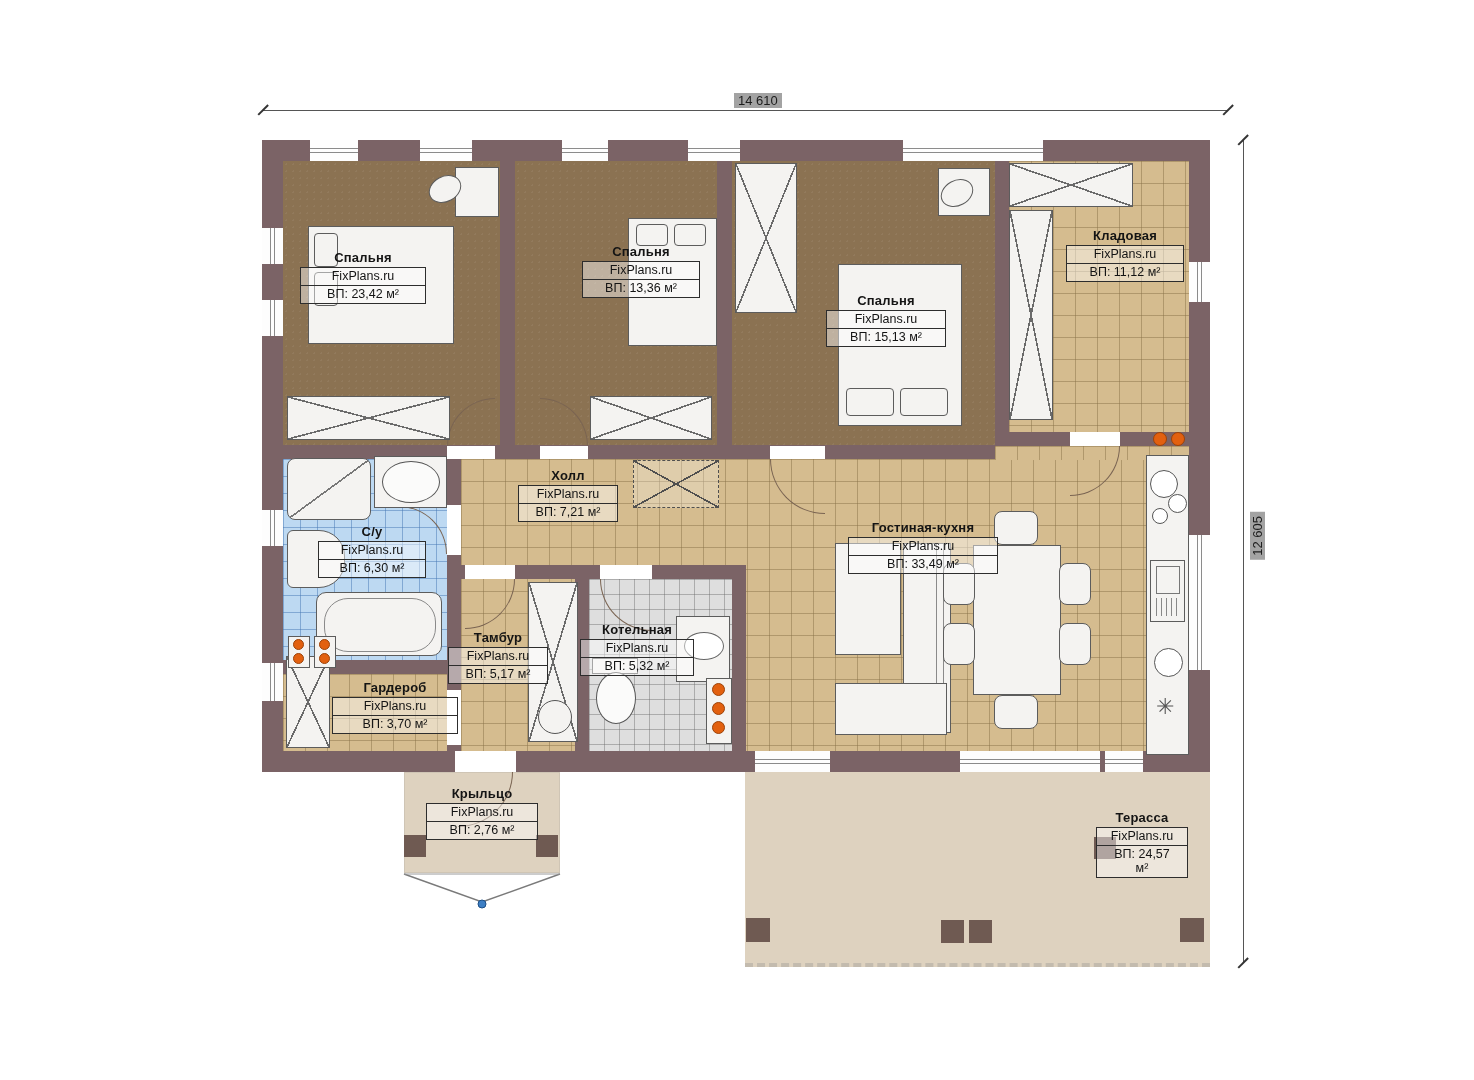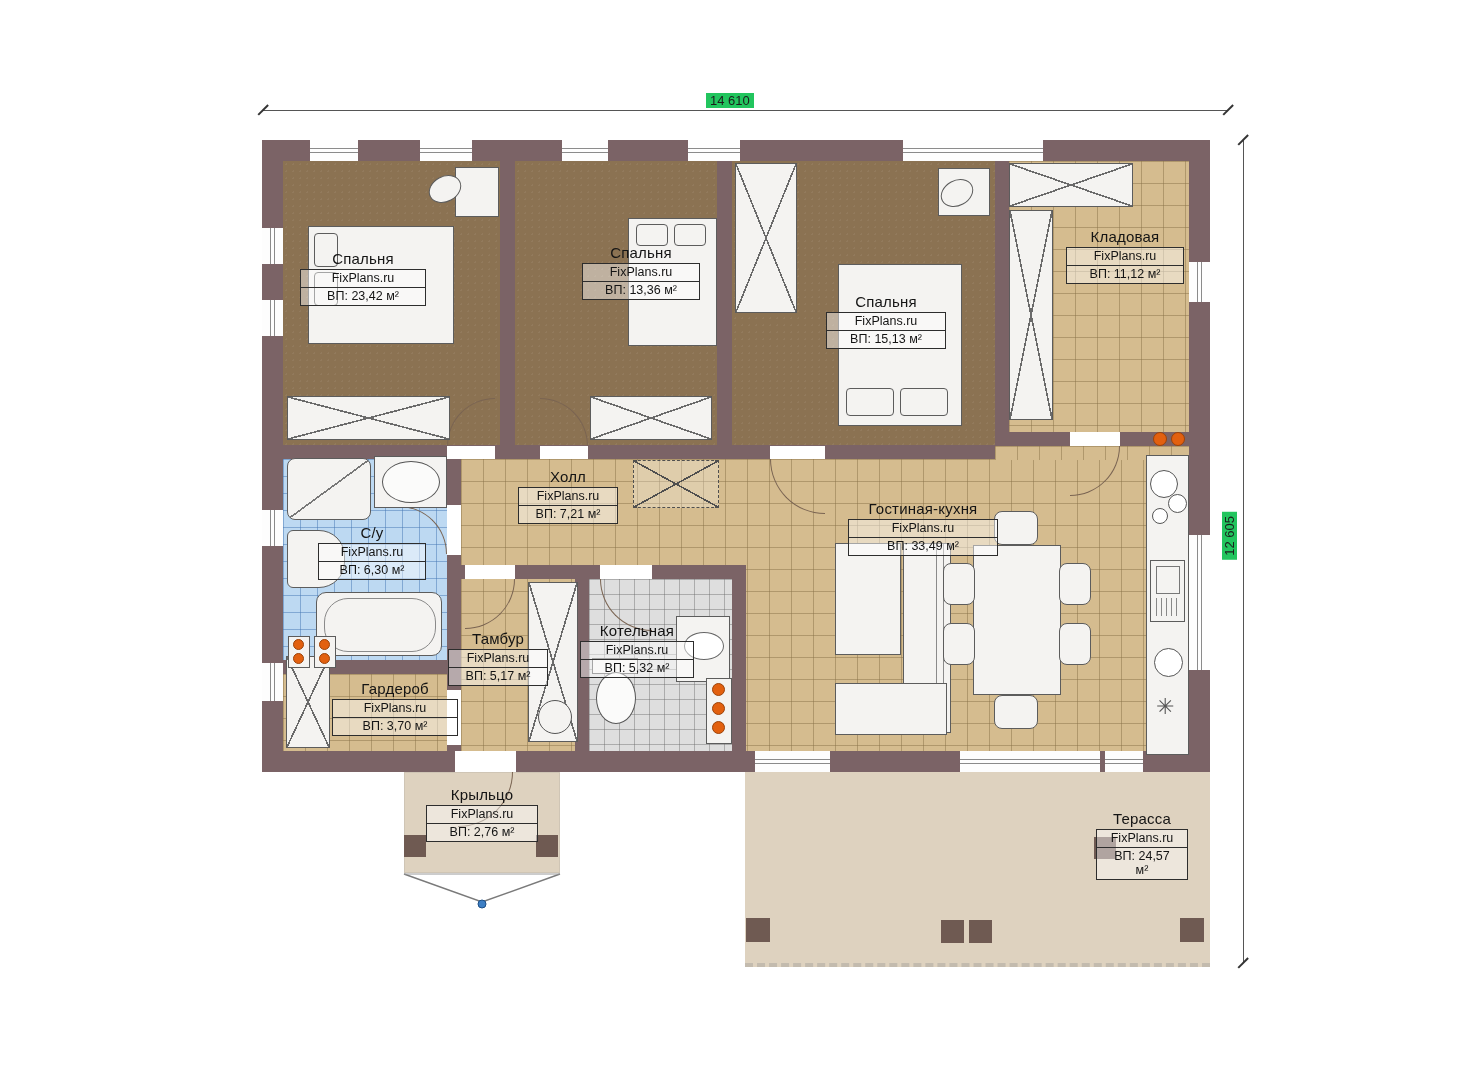--- a/index.html
+++ b/index.html
@@ -27,26 +27,26 @@
     rgba(255,255,255,0.25);}
   .arc{border:1.4px solid #7a6452;box-sizing:border-box;background:transparent;}
   .arc-tr{border-left:none!important;border-bottom:none!important;border-top-right-radius:100% 100%;}
   .arc-tl{border-right:none!important;border-bottom:none!important;border-top-left-radius:100% 100%;}
   .arc-br{border-left:none!important;border-top:none!important;border-bottom-right-radius:100% 100%;}
   .arc-bl{border-right:none!important;border-top:none!important;border-bottom-left-radius:100% 100%;}
   .dot-o{background:#e2600f;border-radius:50%;border:1px solid #9c4208;box-sizing:border-box;}
   .post{background:#6f5a52;}
   
   .room-label{position:absolute;text-align:center;z-index:30;}
-  .rl-name{font-weight:normal;font-size:15px;margin-bottom:2px;letter-spacing:.2px;}
+  .rl-name{font-weight:bold;font-size:13px;margin-bottom:2px;letter-spacing:.2px;}
   .rl-brand,.rl-area{font-size:12.5px;border:1px solid #2d2d2d;padding:1px 12px 2px;background:rgba(255,255,255,0.45);}
   .rl-area{border-top:none;}
   
   .dimline{background:#555;}
-  .dimtext{font-size:13px;color:#1c1c1c;background:#22c55e;padding:0 4px;}
+  .dimtext{font-size:13px;color:#1c1c1c;background:#a3a3a3;padding:0 4px;margin-left:28px;}
   .tick{width:14px;height:1.5px;background:#333;transform:rotate(-45deg);}
   circle,ellipse,rect,line,path{vector-effect:non-scaling-stroke;}
 </style>
 </head>
 <body>
 
 <div class="abs" style="left:0;top:0;width:1474px;height:1080px;">
 
   <div class="abs dimline" style="left:262px;top:110px;width:966px;height:1px;"></div>
   <div class="abs tick" style="left:256px;top:109px;"></div>
@@ -238,21 +238,21 @@
   <div class="room-label" style="left:580px;top:622px;width:114px;">
     <div class="rl-name">Котельная</div>
     <div class="rl-brand">FixPlans.ru</div>
     <div class="rl-area">ВП: 5,32 м²</div>
   </div>
   <div class="room-label" style="left:332px;top:680px;width:126px;">
     <div class="rl-name">Гардероб</div>
     <div class="rl-brand">FixPlans.ru</div>
     <div class="rl-area">ВП: 3,70 м²</div>
   </div>
-  <div class="room-label" style="left:848px;top:500px;width:150px;">
+  <div class="room-label" style="left:848px;top:520px;width:150px;">
     <div class="rl-name">Гостиная-кухня</div>
     <div class="rl-brand">FixPlans.ru</div>
     <div class="rl-area">ВП: 33,49 м²</div>
   </div>
   <div class="room-label" style="left:426px;top:786px;width:112px;">
     <div class="rl-name">Крыльцо</div>
     <div class="rl-brand">FixPlans.ru</div>
     <div class="rl-area">ВП: 2,76 м²</div>
   </div>
   <div class="room-label" style="left:1096px;top:810px;width:92px;">

